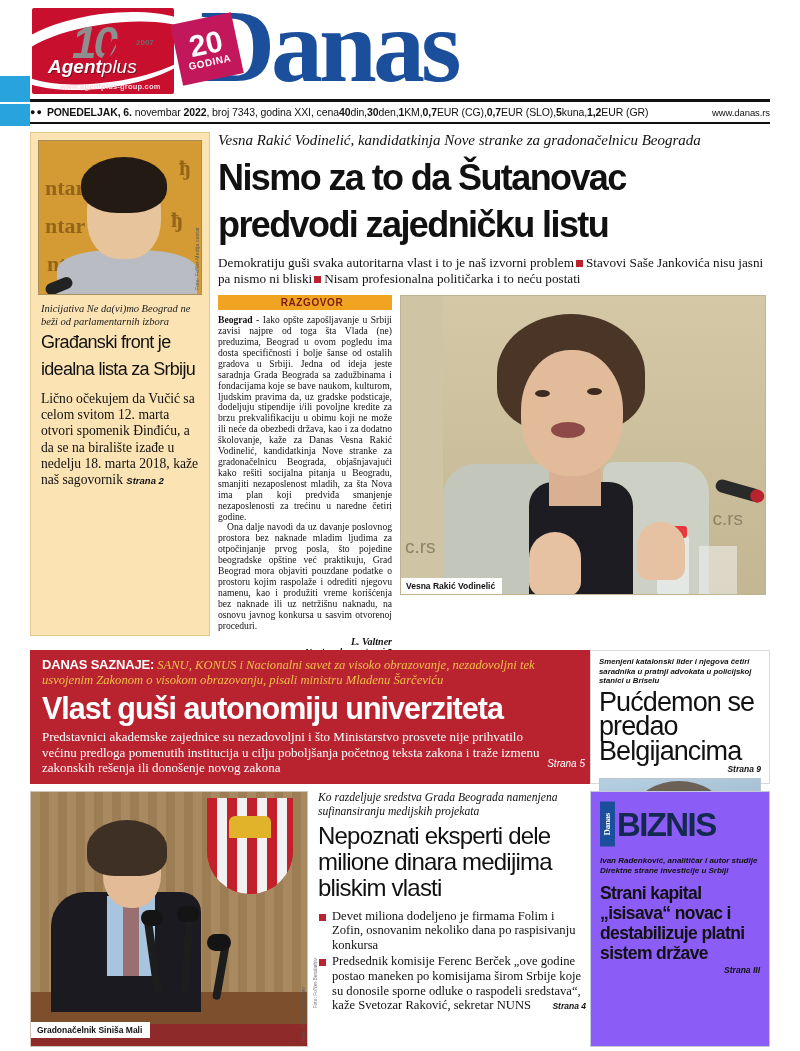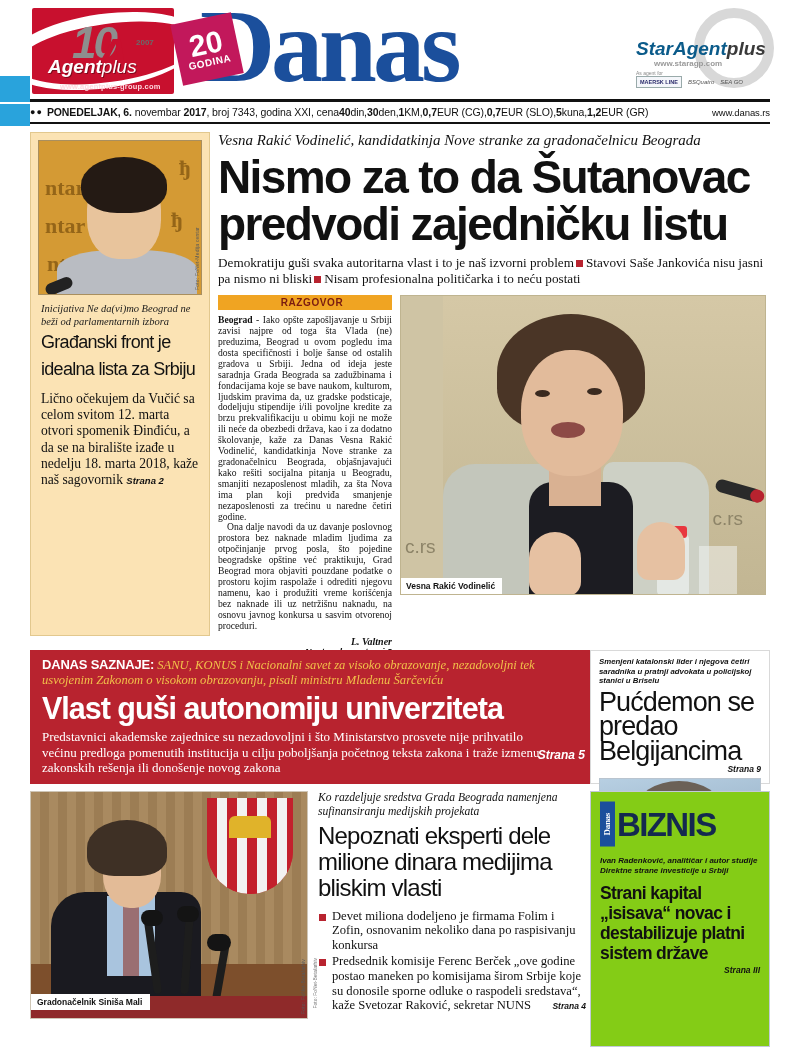--- a/index.html
+++ b/index.html
@@ -173,21 +173,21 @@
   }
 
   .rightzone { position:absolute; left:188px; top:0; width:552px; }
 
   .lead-kicker {
     font-family:"Liberation Serif",serif; font-style:italic; font-size:15px;
     color:#111; padding-bottom:3px;
   }
   .lead-head {
     font-family:"Liberation Sans",sans-serif; font-weight:bold;
-    font-size:46px; line-height:47px; letter-spacing:-1.6px; color:#111;
+    font-size:36px; line-height:47px; letter-spacing:-1.6px; color:#111;
     padding-top:2px;
   }
   .lead-sub {
     font-family:"Liberation Serif",serif; font-size:13.2px; line-height:15.6px;
     color:#111; padding-top:7px;
   }
   .sq { display:inline-block; width:7px; height:7px; background:#b8232f; margin:0 3px 0 2px; }
 
   .lead-lower { position:relative; margin-top:9px; height:316px; }
 
@@ -262,22 +262,22 @@
   }
   .redbar-head {
     font-family:"Liberation Sans",sans-serif; font-weight:bold; color:#fff;
     font-size:30.5px; line-height:34px; letter-spacing:-1px; margin-top:4px;
   }
   .redbar-sub {
     font-family:"Liberation Serif",serif; color:#fff; font-size:13px;
     line-height:15.4px; margin-top:4px; position:relative; padding-right:40px;
   }
   .redbar-strana {
-    position:absolute; right:0; bottom:12px; font-family:"Liberation Sans",sans-serif;
-    font-weight:bold; font-style:italic; font-size:12px; color:#fff;
+    position:absolute; right:0; bottom:4px; font-family:"Liberation Sans",sans-serif;
+    font-weight:normal; font-style:italic; font-size:10px; color:#fff;
   }
 
   .pucdemon {
     position:absolute; right:0; top:0; width:180px; height:100%;
     background:#ffffff; border:1px solid #d9d9d9; padding:6px 8px;
   }
   .pd-kicker {
     font-family:"Liberation Sans",sans-serif; font-size:7.8px; line-height:9.6px;
     font-weight:bold; font-style:italic; color:#111;
   }
@@ -300,21 +300,21 @@
   .pdp-suit { position:absolute; left:22px; bottom:0; width:116px; height:26px; background:#2c3440; border-radius:18px 18px 0 0; }
   .pd-credit-v {
     position:absolute; right:-1px; bottom:0; writing-mode:vertical-rl; transform:rotate(180deg);
     font-family:"Liberation Sans",sans-serif; font-size:5px; color:#6a6a6a;
   }
 
   
   .bottomblock { position:relative; margin-top:7px; width:740px; height:260px; }
 
   .bl-photo {
-    position:absolute; left:0; top:0; width:278px; height:228px;
+    position:absolute; left:0; top:0; width:278px; height:256px;
     background:#86efac; overflow:hidden; border:1px solid #cfc6b6;
   }
   .blp-wall { position:absolute; inset:0; background:repeating-linear-gradient(90deg,#a98a60 0 9px,#9c7d54 9px 18px); }
   .blp-crest { position:absolute; right:14px; top:6px; width:86px; height:96px; background:#c3202c; border-radius:0 0 43px 43px; }
   .blp-crest-stripes { position:absolute; inset:0; background:repeating-linear-gradient(90deg,#c3202c 0 10px,#f2f2f2 10px 20px); border-radius:0 0 43px 43px; }
   .blp-crown { position:absolute; right:36px; top:24px; width:42px; height:22px; background:#e0b32a; border-radius:6px 6px 0 0; }
   .blp-hair { position:absolute; left:56px; top:28px; width:80px; height:56px; background:#3e3025; border-radius:50% 50% 34% 34%; }
   .blp-face { position:absolute; left:72px; top:46px; width:58px; height:70px; background:#e3bb97; border-radius:46%; }
   .blp-suit { position:absolute; left:20px; top:100px; width:150px; height:120px; background:#1a1a20; border-radius:34px 20px 0 0; }
   .blp-shirt { position:absolute; left:76px; top:104px; width:48px; height:80px; background:#a9c4de; }
@@ -354,21 +354,21 @@
     position:absolute; right:0; bottom:-1px; font-family:"Liberation Sans",sans-serif;
     font-weight:bold; font-style:italic; font-size:8.5px; color:#111; background:#fff; padding-left:4px;
   }
   .ms-credit-v {
     position:absolute; left:-10px; bottom:4px; writing-mode:vertical-rl; transform:rotate(180deg);
     font-family:"Liberation Sans",sans-serif; font-size:5px; color:#777;
   }
 
   .biznis {
     position:absolute; right:0; top:0; width:180px; height:256px;
-    background:#84cc16; border:1px solid #c3c9da; padding:10px 9px;
+    background:#8b5cf6; border:1px solid #c3c9da; padding:10px 9px;
   }
   .bz-logo { display:flex; align-items:center; gap:2px; }
   .bz-danas {
     background:#1b4f9c; color:#fff; font-family:"Liberation Serif",serif; font-weight:bold;
     font-size:9px; padding:11px 3px; writing-mode:vertical-rl; transform:rotate(180deg);
     letter-spacing:-.3px; line-height:9px;
   }
   .bz-word {
     font-family:"Liberation Sans",sans-serif; font-weight:bold; font-size:33px;
     color:#14294f; letter-spacing:-1.6px; line-height:33px;
@@ -403,39 +403,28 @@
       <div class="ap-url">www.agentplus-group.com</div>
     </div>
 
     <div class="badge20">
       <div class="n20">20</div>
       <div class="god">GODINA</div>
     </div>
 
     <div class="danas-logo">Danas</div>
 
-    <div class="star-logo">
-      <div class="star-o"></div>
-      <div class="star-name"><span>StarAgent</span><span class="sp">plus</span></div>
-      <div class="star-url">www.staragp.com</div>
-      <div class="star-agentby">As agent for</div>
-      <div class="star-parts">
-        <span class="sp-box">MAERSK LINE</span>
-        <span class="sp-txt">BSQuatro</span>
-        <span class="sp-txt">SEA GO</span>
-      </div>
-    </div>
 
     <div class="blue-tab"></div>
   </div>
 
   <div class="daterule-top"></div>
   <div class="blue-tab2"></div>
   <div class="datebar">
-    <span class="dots">●●</span><b>PONEDELJAK,</b>&nbsp;<b>6.</b>&nbsp;<span>novembar</span>&nbsp;<b>2017</b><span>, broj 7343, godina XXI, cena </span><b>40</b><span> din, </span><b>30</b><span> den, </span><b>1</b><span> KM, </span><b>0,7</b><span> EUR (CG),</span><b>0,7</b><span> EUR (SLO), </span><b>5</b><span> kuna, </span><b>1,2</b><span> EUR (GR)</span>
+    <span class="dots">●●</span><b>PONEDELJAK,</b>&nbsp;<b>6.</b>&nbsp;<span>novembar</span>&nbsp;<b>2022</b><span>, broj 7343, godina XXI, cena </span><b>40</b><span> din, </span><b>30</b><span> den, </span><b>1</b><span> KM, </span><b>0,7</b><span> EUR (CG),</span><b>0,7</b><span> EUR (SLO), </span><b>5</b><span> kuna, </span><b>1,2</b><span> EUR (GR)</span>
     <span class="url">www.danas.rs</span>
   </div>
   <div class="daterule-bot"></div>
 
   <div class="content">
 
     <div class="topblock">
 
       <div class="leftcol">
         <div class="leftcol-photo">

